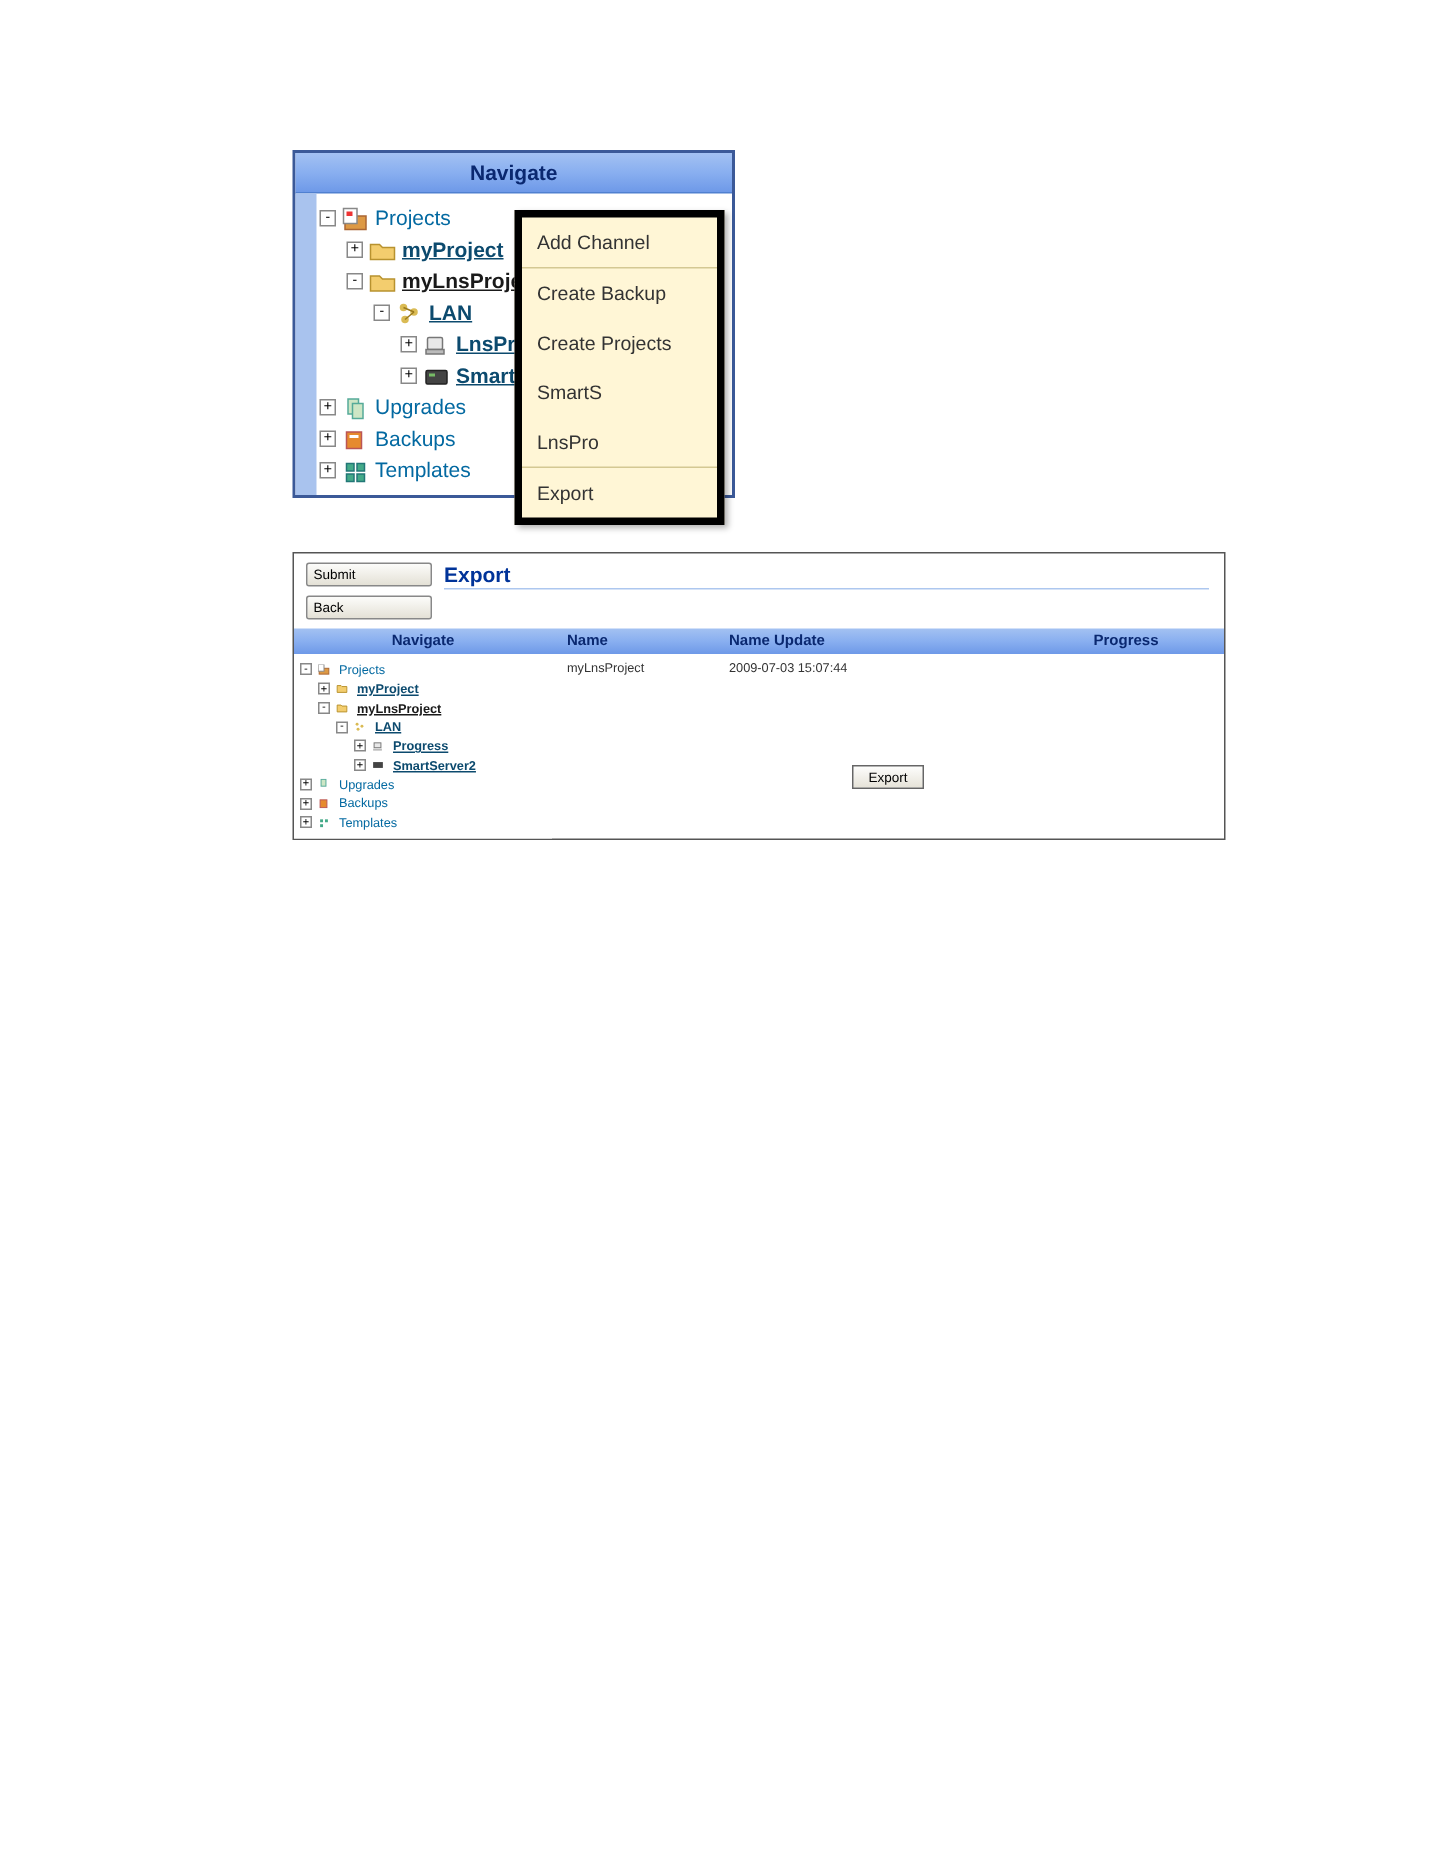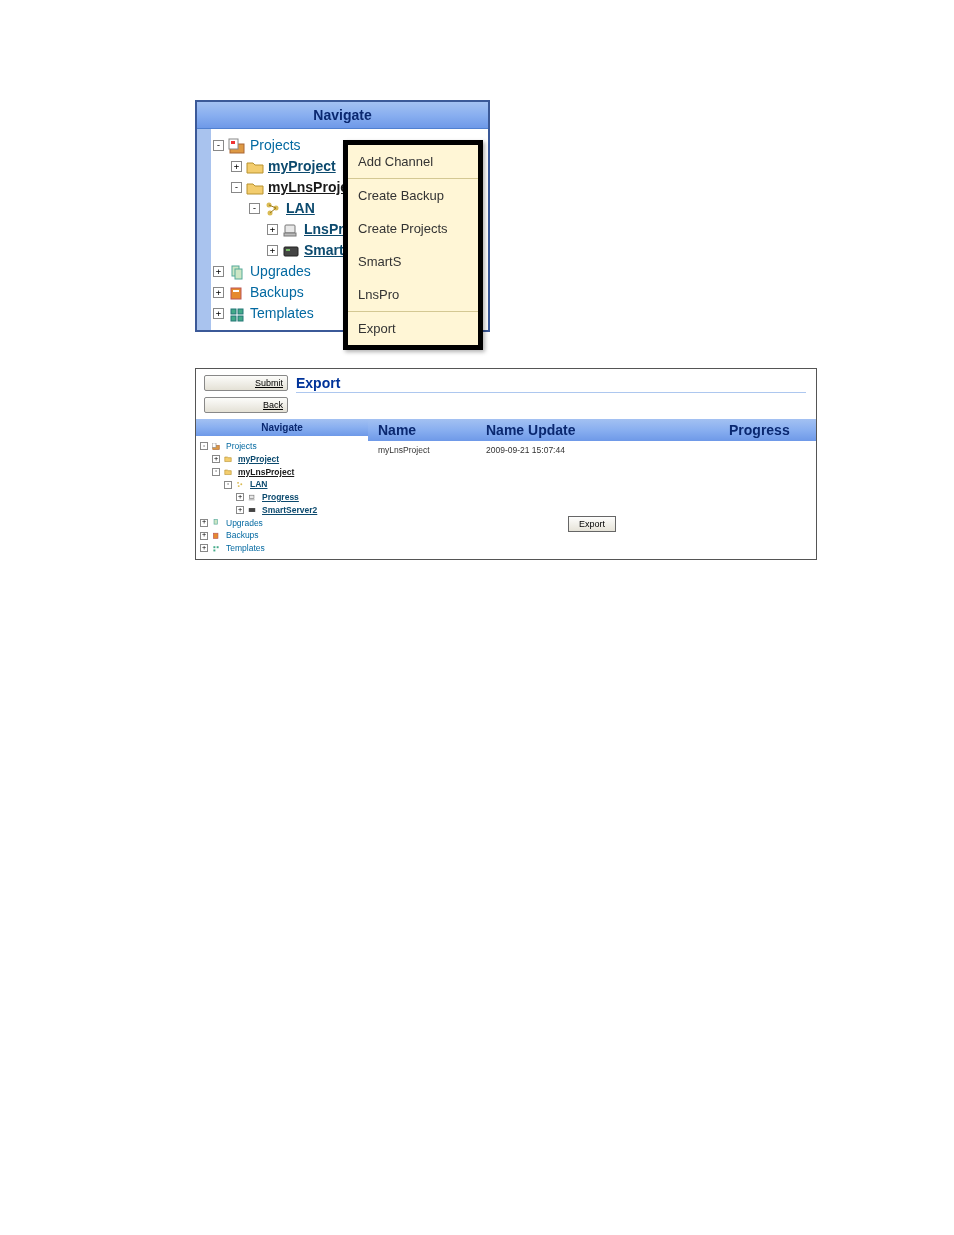--- a/index.html
+++ b/index.html
@@ -124,22 +124,21 @@
       flex-direction: column;
       gap: 6px;
     }
     .btn {
       background: linear-gradient(to bottom, #fcfcfa, #e4e1d6);
       border: 1px solid #888;
       border-radius: 2px;
       padding: 2px 4px;
       font-size: 9px;
       cursor: pointer;
-      text-align: right;
-      text-decoration: underline;
+      text-align: left;
     }
     .p2-title {
       color: #003399;
       font-weight: bold;
       font-size: 14px;
       padding: 6px 0;
       flex: 1;
       border-bottom: 1px solid #adc7ef;
       margin-right: 10px;
       height: 24px;
@@ -176,21 +175,21 @@
     }
     .p2-tree .ico svg { transform: scale(0.65); }
     .p2-content {
       flex: 1;
     }
     .p2-table-header {
       display: flex;
       background: linear-gradient(to bottom, #a3c1f2, #89aff0, #6e99e8);
       color: #0a2870;
       font-weight: bold;
-      font-size: 14px;
+      font-size: 10px;
       padding: 3px 0;
     }
     .col-name { width: 110px; padding-left: 10px; }
     .col-update { width: 230px; padding-left: 8px; }
     .col-progress { flex: 1; padding-left: 8px; margin-left: 13px; }
     .p2-table-row {
       display: flex;
       font-size: 8.5px;
       padding: 4px 0;
       color: #333;
@@ -428,21 +427,21 @@
         </div>
       </div>
       <div class="p2-content">
         <div class="p2-table-header">
           <div class="col-name">Name</div>
           <div class="col-update">Name Update</div>
           <div class="col-progress">Progress</div>
         </div>
         <div class="p2-table-row">
           <div class="col-name">myLnsProject</div>
-          <div class="col-update">2009-09-21 15:07:44</div>
+          <div class="col-update">2009-07-03 15:07:44</div>
           <div class="col-progress"></div>
         </div>
         <div class="export-area">
           <button class="export-btn">Export</button>
         </div>
       </div>
     </div>
   </div>
 </div>
 

